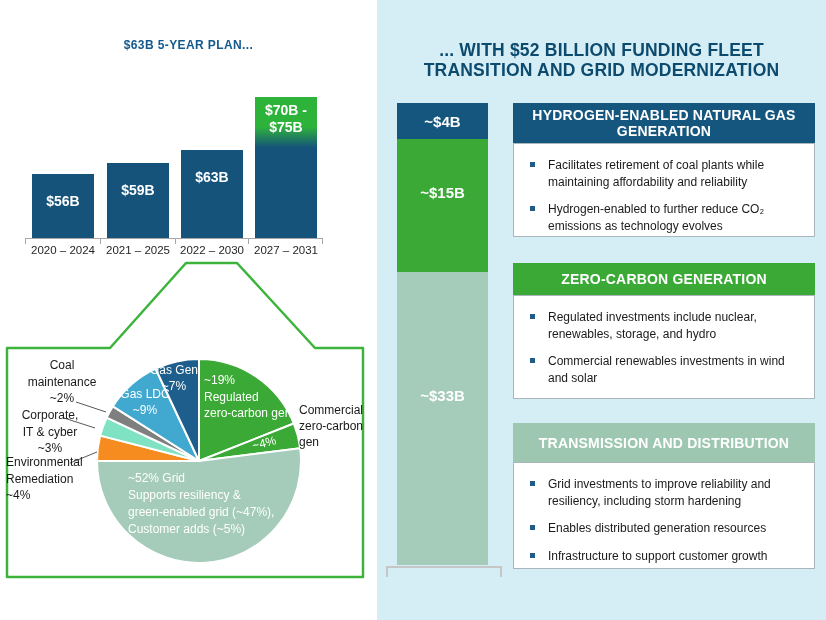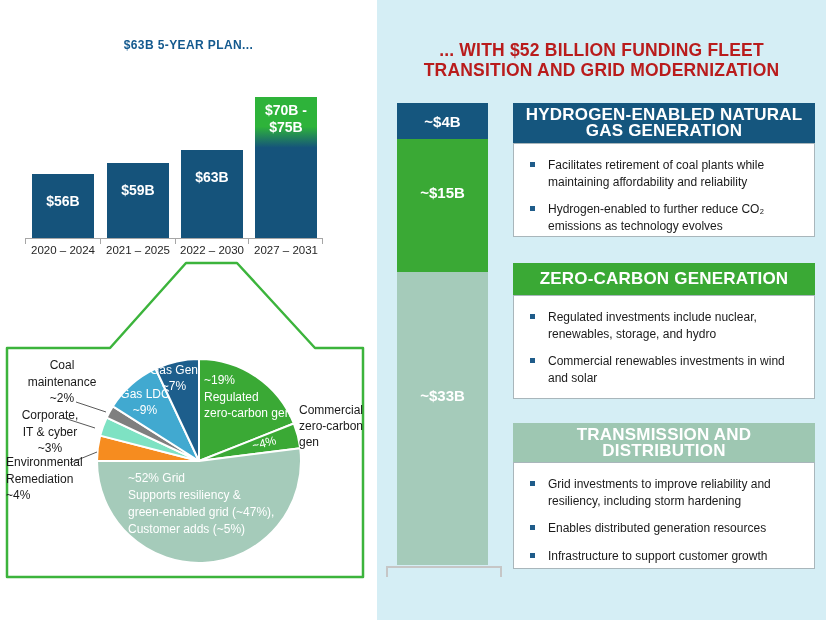--- a/index.html
+++ b/index.html
@@ -4,40 +4,40 @@
 <style>
   html,body{margin:0;padding:0;}
   .stage{position:relative;width:826px;height:620px;background:#ffffff;
          font-family:"Liberation Sans",sans-serif;overflow:hidden;}
   
   .right-panel{position:absolute;left:377px;top:0;width:449px;height:620px;background:#d5eef5;}
   
   .left-title{position:absolute;top:38px;left:0;width:377px;text-align:center;
               color:#13598e;font-size:12px;font-weight:bold;letter-spacing:.4px;}
   .right-title{position:absolute;top:40px;left:0;width:449px;text-align:center;
-               color:#b91c1c;font-size:17.5px;font-weight:bold;line-height:20px;letter-spacing:.2px;}
+               color:#0c4a6e;font-size:17.5px;font-weight:bold;line-height:20px;letter-spacing:.2px;}
   
   #bar-chart{position:absolute;left:25px;top:90px;width:300px;height:175px;}
   .vbar{position:absolute;}
   .vbar-label{color:#fff;font-weight:bold;font-size:14px;text-align:center;line-height:17px;}
   .axis{position:absolute;top:148px;left:0;width:298px;height:0;border-top:1px solid #a6a6a6;}
   .tick{position:absolute;top:148px;width:1px;height:6px;background:#a6a6a6;}
   .cat-label{position:absolute;top:154px;width:76px;text-align:center;font-size:11.5px;color:#262626;}
   
   #pie-svg{position:absolute;left:0;top:255px;}
   .pie-label{position:absolute;font-size:12px;z-index:3;}
   .pie-label div{white-space:nowrap;}
   
   #stack-bar{position:absolute;left:20px;top:103px;width:91px;}
   .seg{width:100%;color:#fff;font-weight:bold;font-size:15px;text-align:center;}
   .bracket{position:absolute;left:9px;top:566px;width:112px;height:9px;
            border:2px solid #c6c6c6;border-bottom:none;}
   
   .info-box{position:absolute;left:136px;width:302px;}
-  .box-header{color:#fff;font-weight:bold;font-size:17px;text-align:center;
+  .box-header{color:#fff;font-weight:bold;font-size:14px;text-align:center;
               display:flex;align-items:center;justify-content:center;
               line-height:16px;letter-spacing:.2px;padding:0 10px;}
   .h-blue{background:#15567e;height:40px;}
   .h-green{background:#3aa935;height:32px;}
   .h-sage{background:#9ec7b2;height:39px;}
   .box-body{background:#fff;border:1px solid #a9b6bb;padding:13px 20px 0 15px;}
   .bullet-row{display:flex;margin-bottom:11px;}
   .bullet-sq{flex:0 0 5px;width:5px;height:5px;background:#1f5c8a;margin:5px 13px 0 1px;}
   .bullet-text{font-size:12px;line-height:16.5px;color:#1a1a1a;}
 </style>

